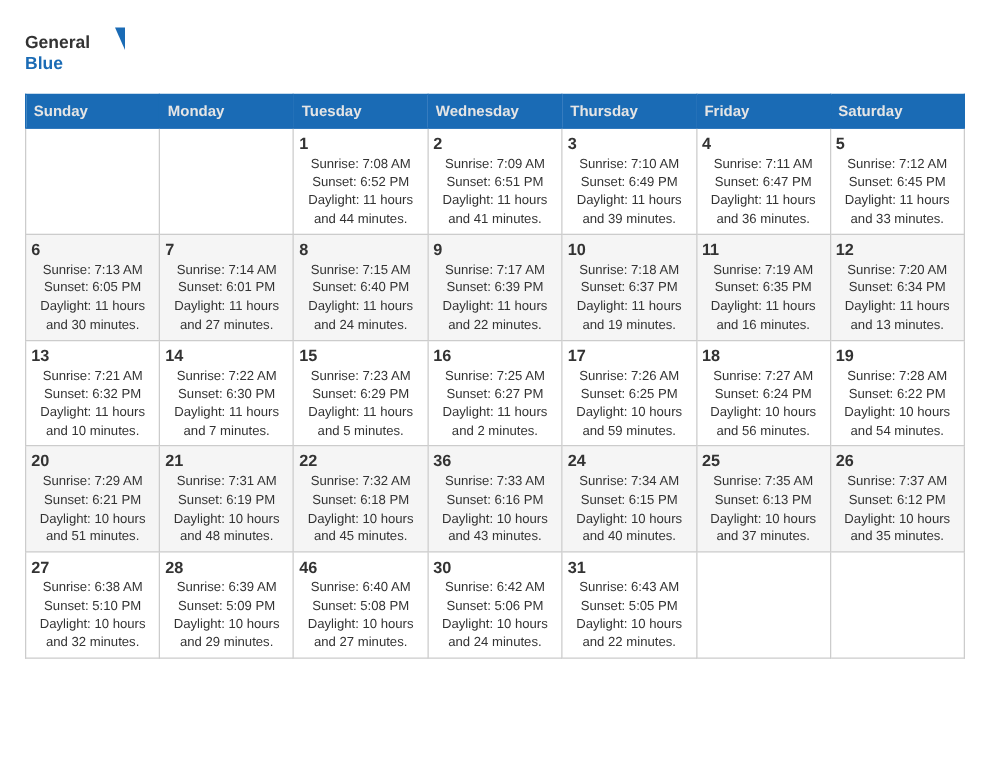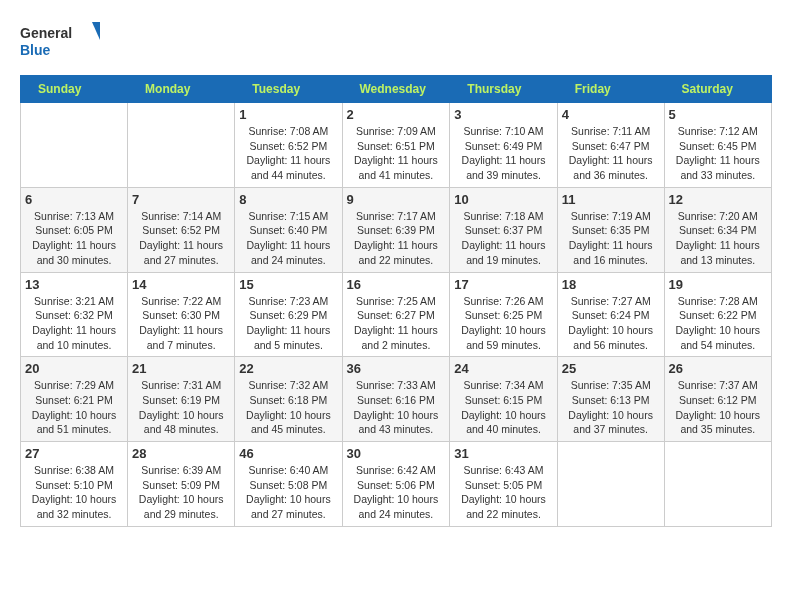--- a/index.html
+++ b/index.html
@@ -33,22 +33,22 @@
       font-size: 16px;
       color: #555;
     }
     table {
       width: 100%;
       border-collapse: collapse;
       font-size: 11px;
     }
     thead tr th {
       background: #1a6bb5;
-      color: #bef264;
-      padding: 6px 17px;
+      color: #e5e5e5;
+      padding: 6px 6px;
       text-align: left;
       font-size: 12px;
       font-weight: bold;
       border: 1px solid #1a6bb5;
     }
     tbody tr td {
       border: 1px solid #ccc;
       vertical-align: top;
       padding: 4px;
       width: 108px;
@@ -142,21 +142,21 @@
       <tr>
         <td>
           <span class="day-number">6</span>
           <div class="day-info">Sunrise: 7:13 AM
 Sunset: 6:05 PM
 Daylight: 11 hours and 30 minutes.</div>
         </td>
         <td>
           <span class="day-number">7</span>
           <div class="day-info">Sunrise: 7:14 AM
-Sunset: 6:52 PM
+Sunset: 6:01 PM
 Daylight: 11 hours and 27 minutes.</div>
         </td>
         <td>
           <span class="day-number">8</span>
           <div class="day-info">Sunrise: 7:15 AM
 Sunset: 6:40 PM
 Daylight: 11 hours and 24 minutes.</div>
         </td>
         <td>
           <span class="day-number">9</span>
@@ -179,21 +179,21 @@
         <td>
           <span class="day-number">12</span>
           <div class="day-info">Sunrise: 7:20 AM
 Sunset: 6:34 PM
 Daylight: 11 hours and 13 minutes.</div>
         </td>
       </tr>
       <tr>
         <td>
           <span class="day-number">13</span>
-          <div class="day-info">Sunrise: 3:21 AM
+          <div class="day-info">Sunrise: 7:21 AM
 Sunset: 6:32 PM
 Daylight: 11 hours and 10 minutes.</div>
         </td>
         <td>
           <span class="day-number">14</span>
           <div class="day-info">Sunrise: 7:22 AM
 Sunset: 6:30 PM
 Daylight: 11 hours and 7 minutes.</div>
         </td>
         <td>

